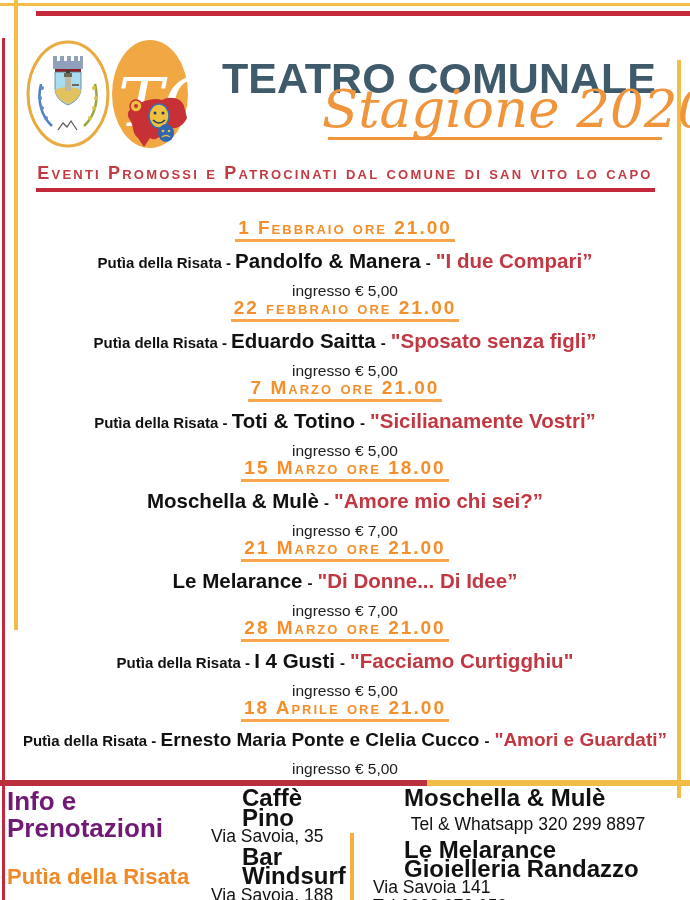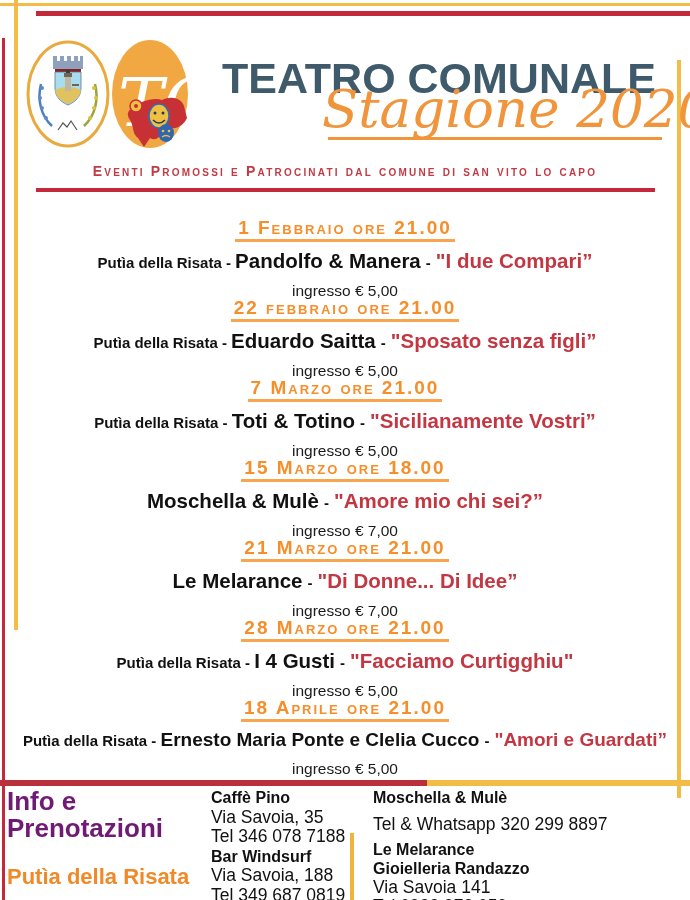--- a/index.html
+++ b/index.html
@@ -14,21 +14,21 @@
   .red-left{left:2px;top:38px;width:3px;height:862px;background:#C3293A;}
   .gold-right{left:677px;top:60px;width:4px;height:738px;background:#F3BC47;}
   .red-sub{left:36px;top:188px;width:619px;height:4px;background:#C3293A;}
 
   
   .logo{left:22px;top:34px;}
   .brand-title{left:222px;top:57px;font-size:43px;font-weight:bold;color:#3E5A6B;line-height:1;white-space:nowrap;}
   .season{left:322px;top:82px;font-size:53px;font-style:italic;
           font-family:"DejaVu Serif",serif;color:#F0953B;line-height:1;white-space:nowrap;}
   .season-underline{left:328px;top:137px;width:334px;height:3px;background:#F0953B;}
-  .tagline{left:0;top:163px;width:690px;text-align:center;font-size:14px;font-weight:bold;
+  .tagline{left:0;top:163px;width:690px;text-align:center;font-size:18px;font-weight:bold;
            letter-spacing:2.2px;color:#C23B44;font-variant:small-caps;}
 
   
   .events{position:absolute;left:0;top:218px;width:690px;}
   .event{text-align:center;height:80px;box-sizing:border-box;}
   .date{display:inline-block;font-weight:bold;font-size:19px;letter-spacing:2px;color:#F68E2A;
         font-variant:small-caps;border-bottom:3px solid #F7A54E;line-height:1.05;padding:0 3px 1px;}
   .eline{margin-top:7px;white-space:nowrap;line-height:1.15;}
   .group{font-weight:bold;font-size:15px;color:#111;}
   .perf{font-weight:bold;font-size:20.5px;color:#111;}
@@ -41,22 +41,22 @@
   .footer-bar{left:0;top:780px;width:690px;height:6px;display:flex;}
   .bar-red{width:427px;background:#B92F3C;}
   .bar-gold{flex:1;background:#F3BC47;}
   .footer{left:0;top:786px;width:690px;height:114px;}
   .fcol1{position:absolute;left:7px;top:2px;width:205px;}
   .info-title{font-size:26px;font-weight:bold;color:#701a75;line-height:1.05;}
   .putia{margin-top:22px;font-size:22px;font-weight:bold;color:#F08A28;line-height:1.05;}
   .tel-line{margin-top:9px;font-size:17px;color:#111;line-height:20px;}
   .fcol2{position:absolute;left:211px;top:2px;width:140px;font-size:17.5px;line-height:19.5px;color:#111;}
   .fcol3{position:absolute;left:373px;top:2px;width:310px;font-size:17.5px;line-height:19px;color:#111;}
-  .vname{font-weight:bold;font-size:16px;}
-  .gap-sm{margin-top:8px;}
+  .vname{font-weight:bold;font-size:24px;margin-left:31px;}
+  .gap-sm{margin-top:8px;text-align:center;}
   .gap-xs{margin-top:6px;}
   .fdivider{left:350px;top:833px;width:4px;height:67px;background:#F2B33C;}
 </style>
 </head>
 <body>
 
 <div class="poster">
 
   <div class="abs gold-top"></div>
   <div class="abs red-top"></div>
@@ -186,21 +186,20 @@
       <div class="tel-line">
         <b>Tel &amp; Whatsapp</b>
         <span>351 900 8023</span>
       </div>
 
     </div>
 
     <div class="fcol2">
       <div class="vname">Caffè Pino</div>
       <div>Via Savoia, 35</div>
-      <div>Tel 346 078 7188</div>
       <div class="vname">Bar Windsurf</div>
       <div>Via Savoia, 188</div>
       <div>Tel 349 687 0819</div>
     </div>
 
     <div class="fcol3">
       <div class="vname">Moschella &amp; Mulè</div>
       <div class="gap-sm">Tel &amp; Whatsapp 320 299 8897</div>
       <div class="vname gap-xs">Le Melarance</div>
       <div class="vname">Gioielleria Randazzo</div>

